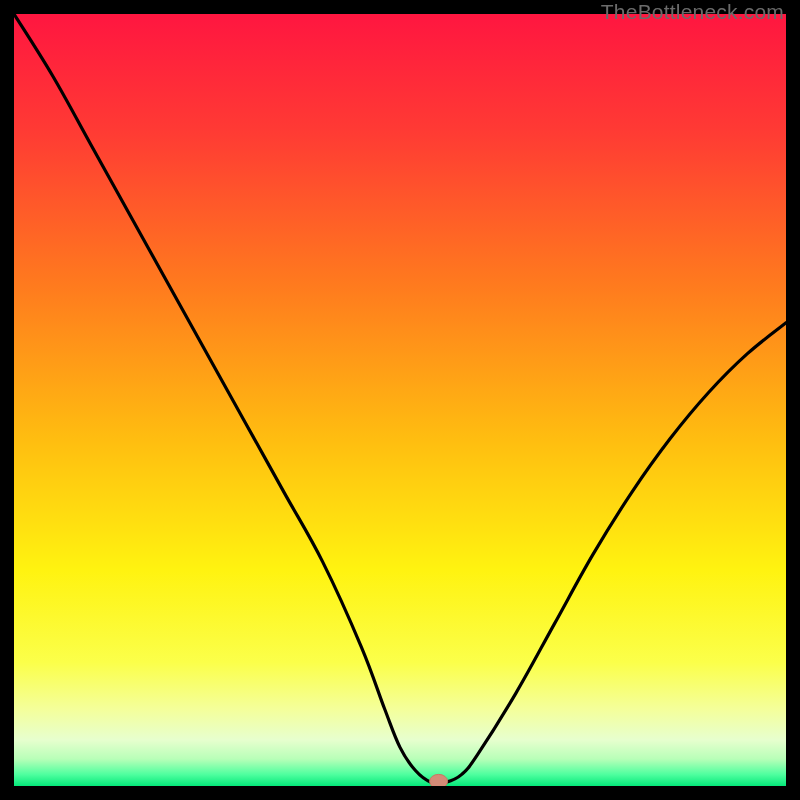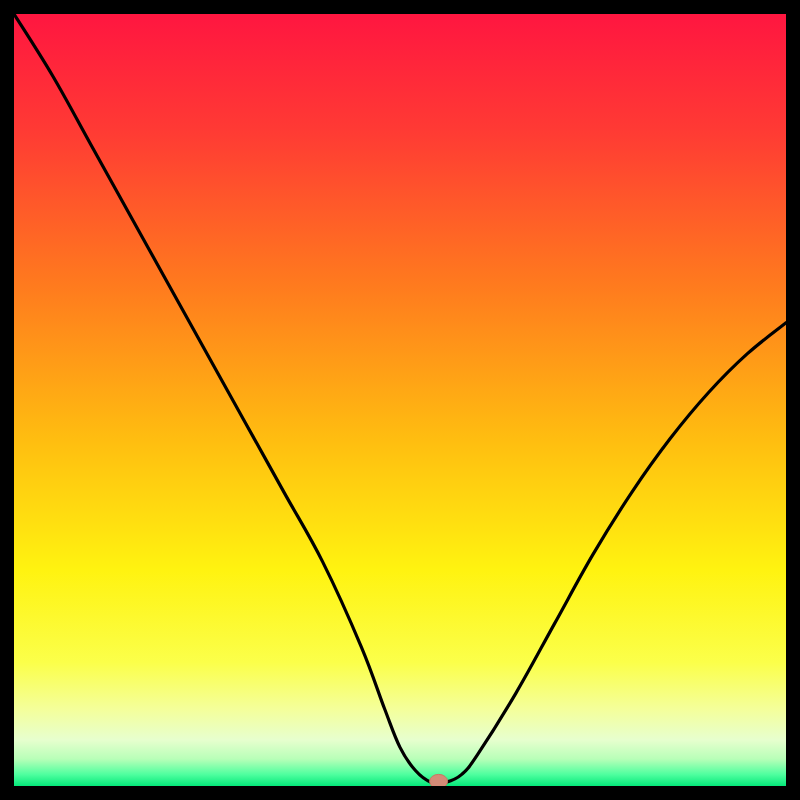--- a/index.html
+++ b/index.html
@@ -75,14 +75,15 @@
       <rect x="0" y="0" width="772" height="772" fill="url(#bg-grad)"></rect>
     </svg>
 
     <svg class="curve-svg" viewBox="0 0 772 772" preserveAspectRatio="none">
       <path id="curve-path" d="M 0 0 C 6.948 11.116799999999998, 24.704 38.136799999999994, 38.6 61.75999999999999 C 52.496 85.38319999999999, 63.304 106.22720000000001, 77.2 131.24 C 91.096 156.2528, 101.904 175.70720000000003, 115.8 200.72000000000003 C 129.696 225.73280000000003, 140.50400000000002 245.18720000000002, 154.4 270.2 C 168.296 295.21279999999996, 179.104 314.6671999999999, 193 339.67999999999995 C 206.896 364.6928, 217.704 384.1472, 231.6 409.16 C 245.49599999999998 434.17280000000005, 256.304 453.6272, 270.2 478.64 C 284.096 503.65279999999996, 294.904 520.328, 308.8 548.12 C 322.696 575.912, 336.2832 606.6376, 347.40000000000003 633.04 C 358.51680000000005 659.4423999999999, 363.612 676.7352, 370.56 694.8 C 377.508 712.8648, 380.4416 722.2832, 386 733.4 C 391.5584 744.5168, 395.8816 750.3068, 401.44 756.56 C 406.9984 762.8131999999999, 411.32160000000005 766.0556, 416.88000000000005 768.14 C 422.43840000000006 770.2244, 426.76160000000004 769.5296, 432.32000000000005 768.14 C 437.87840000000006 766.7504, 442.2016 765.2836, 447.76 760.42 C 453.3184 755.5563999999999, 453.4728 755.7108, 463.2 741.12 C 472.92719999999997 726.5292000000001, 487.904 702.9832, 501.8 679.36 C 515.696 655.7368, 526.504 634.8928, 540.4 609.88 C 554.2959999999999 584.8672, 565.104 564.0232, 579 540.4 C 592.896 516.7768, 603.7040000000001 499.484, 617.6 478.64 C 631.496 457.796, 642.304 442.66479999999996, 656.1999999999999 424.59999999999997 C 670.0959999999999 406.5352, 680.9040000000001 393.56559999999996, 694.8000000000001 378.28 C 708.696 362.9944, 719.504 352.18639999999994, 733.4 339.67999999999995 C 747.2959999999999 327.17359999999996, 765.052 314.3584, 772 308.8" fill="none" stroke-width="3.2" stroke-linejoin="round" stroke-linecap="round" stroke="#000000"></path>
       <ellipse id="marker-dot" rx="9" ry="7" cx="424.6" cy="767.368" fill="#d48b77" stroke="#c87862" stroke-width="1"></ellipse>
     </svg>
 
   </div>
 
+  <div class="watermark">TheBottleneck.com</div>
 
 </div>
 
 </body></html>

